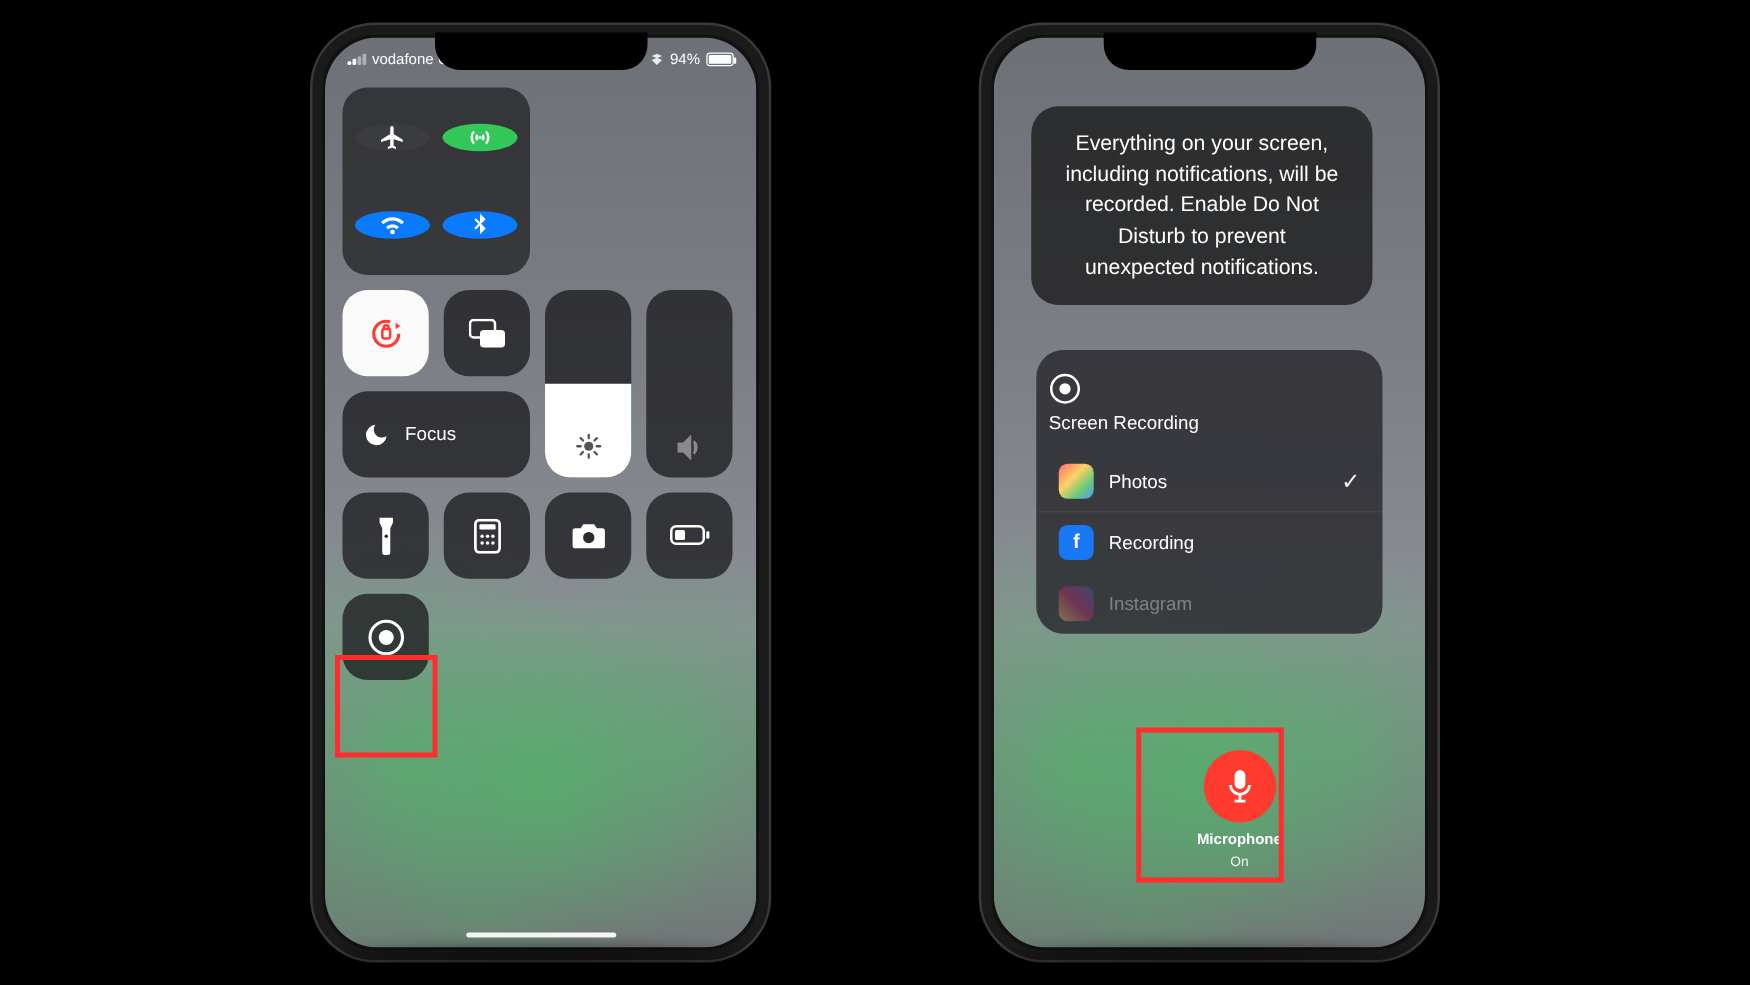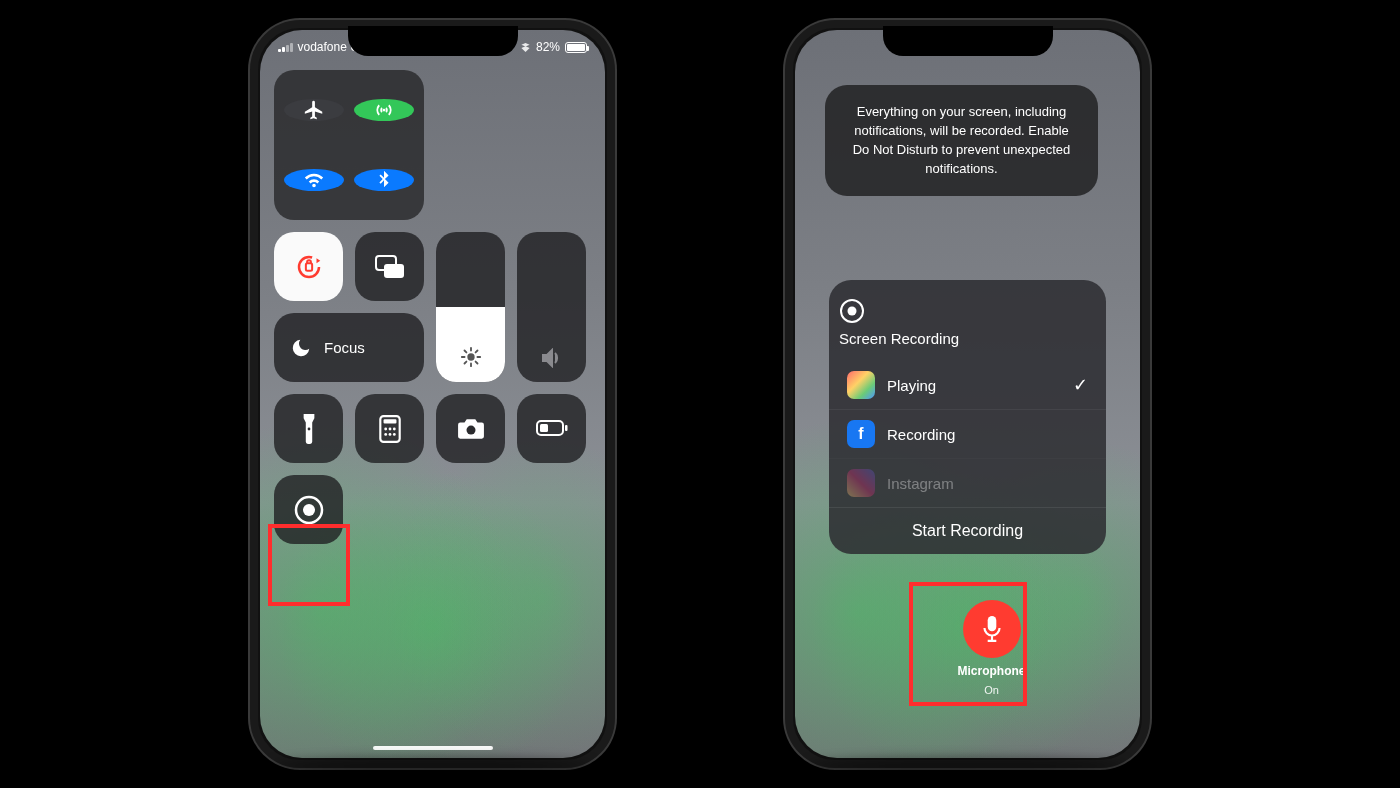--- a/index.html
+++ b/index.html
@@ -101,21 +101,21 @@
 
   .highlight{ position:absolute; border:4px solid #ff2d2d; pointer-events:none; }
 
   .home-ind{ position:absolute; bottom:8px; left:50%; transform:translateX(-50%); width:120px; height:4px; background:#fff; border-radius:3px; opacity:.95;}
 
   
   .info-bubble{
     position:absolute; top:55px; left:30px; right:42px;
     background:rgba(30,30,32,.82); color:#fff;
     padding:18px 24px; border-radius:22px; text-align:center;
-    font-size:13px; line-height:1.45;
+    font-size:17px; line-height:1.45;
   }
   .sheet{
     position:absolute; top:250px; left:34px; right:34px;
     background:rgba(44,44,48,.85); border-radius:22px;
     color:#fff; overflow:hidden;
   }
   .sheet-head{ text-align:left; padding:18px 10px 14px; }
   .sheet-head .rec-ico{ display:inline-flex; width:26px;height:26px; margin-bottom:6px;}
   .sheet-title{ font-size:15px; font-weight:500; }
   .sheet-list{ }
@@ -160,21 +160,21 @@
               <path fill="#fff" d="M10 14a2 2 0 100-4 2 2 0 000 4zm-5.3-5.6a8 8 0 0110.6 0l-1.8 1.8a5.4 5.4 0 00-7 0zM1 5a13 13 0 0118 0l-1.8 1.8a10.4 10.4 0 00-14.4 0z"></path>
             </svg>
         </span>
       </div>
       <div class="status-right">
         <span class="loc-icon">
           <svg width="11" height="11" viewBox="0 0 24 24">
               <path fill="#fff" d="M12 2l9 4-9 4-9-4 9-4zm0 7l9 4-9 9-9-9 9-4z" opacity=".85"></path>
             </svg>
         </span>
-        <span>82%</span>
+        <span>94%</span>
         <span class="battery">
             <i></i>
           </span>
       </div>
     </div>
 
     <div class="cc">
 
       <div class="row">
         <div class="tile conn">
@@ -308,33 +308,32 @@
           <svg width="26" height="26" viewBox="0 0 26 26">
               <circle cx="13" cy="13" r="11" fill="none" stroke="#fff" stroke-width="2"></circle>
               <circle cx="13" cy="13" r="4.5" fill="#fff"></circle>
             </svg>
         </span>
         <div class="sheet-title">Screen Recording</div>
       </div>
       <div class="sheet-list">
         <div class="sheet-row">
           <span class="app-ico photos"></span>
-          <span>Playing</span>
+          <span>Photos</span>
           <span class="check">✓</span>
         </div>
         <div class="sheet-row">
           <span class="app-ico fb">f</span>
           <span>Recording</span>
         </div>
         <div class="sheet-row fade-row">
           <span class="app-ico ig"></span>
           <span>Instagram</span>
         </div>
       </div>
-      <div class="sheet-action">Start Recording</div>
     </div>
 
     <div class="mic-wrap">
       <div class="mic-btn">
         <svg width="22" height="28" viewBox="0 0 20 26">
             <rect x="6" y="1" width="8" height="14" rx="4" fill="#fff"></rect>
             <path d="M3 12a7 7 0 0014 0" fill="none" stroke="#fff" stroke-width="2"></path>
             <path d="M10 19v5M6 24h8" stroke="#fff" stroke-width="2"></path>
           </svg>
       </div>

